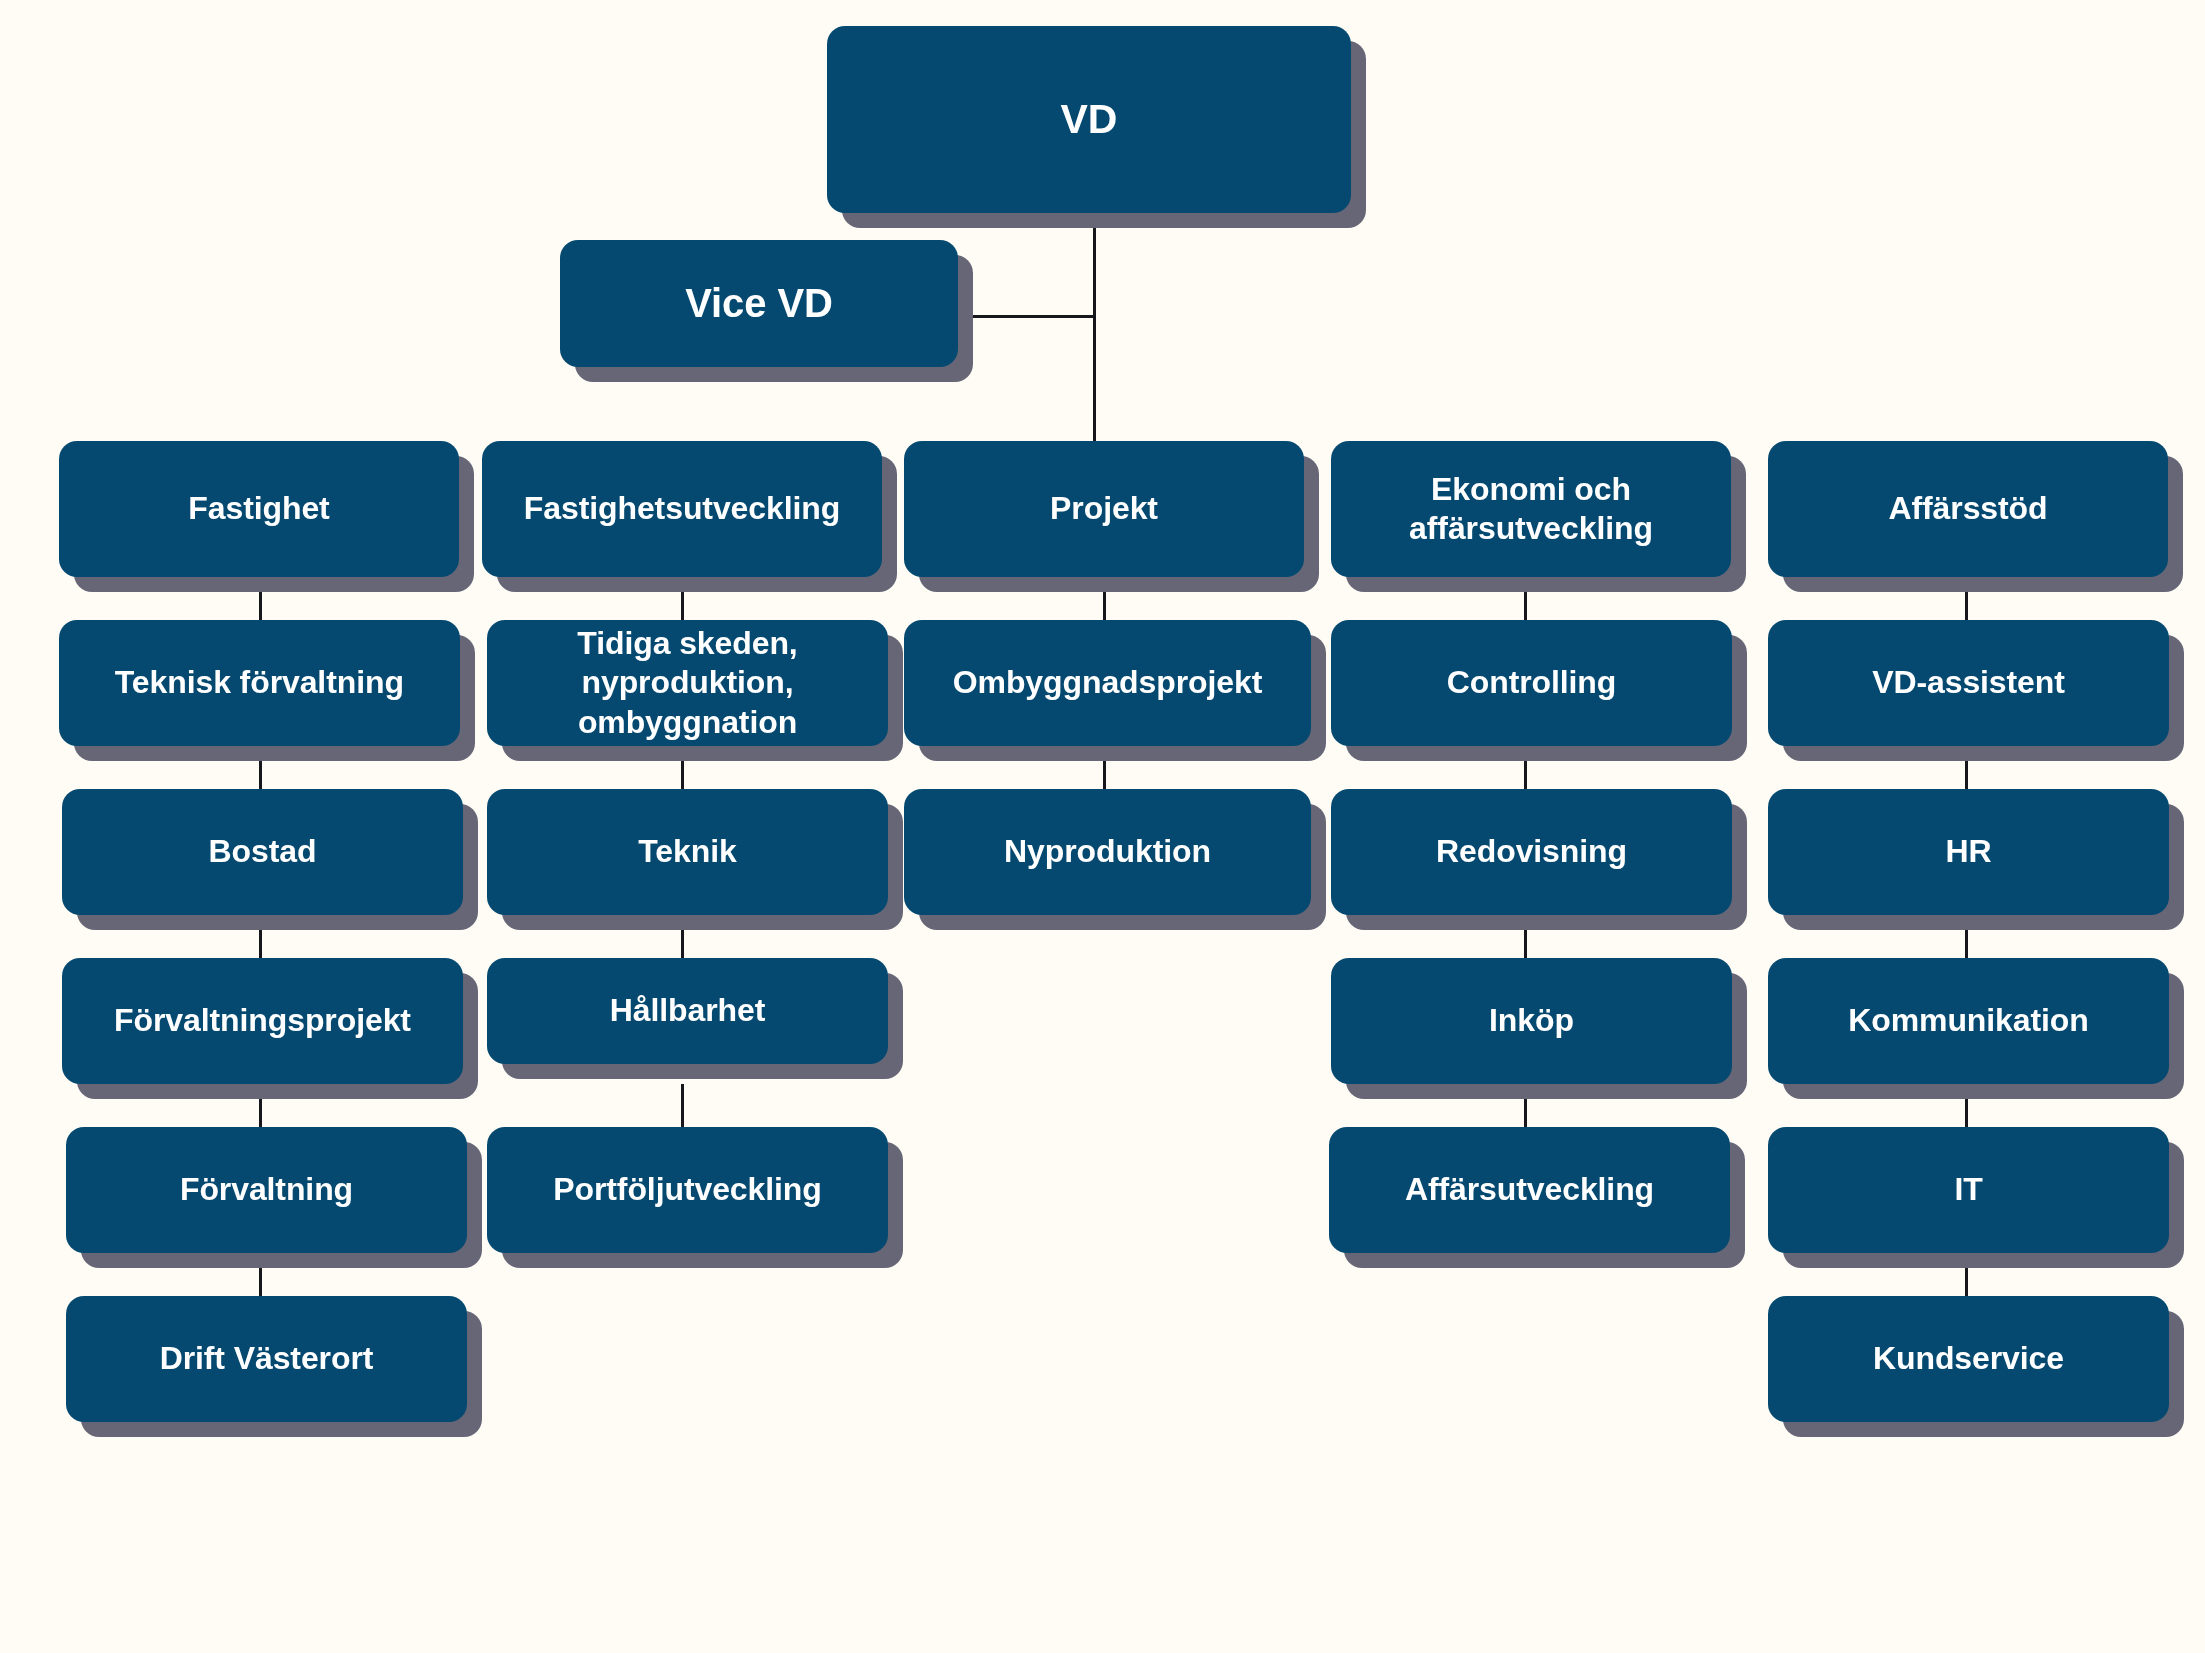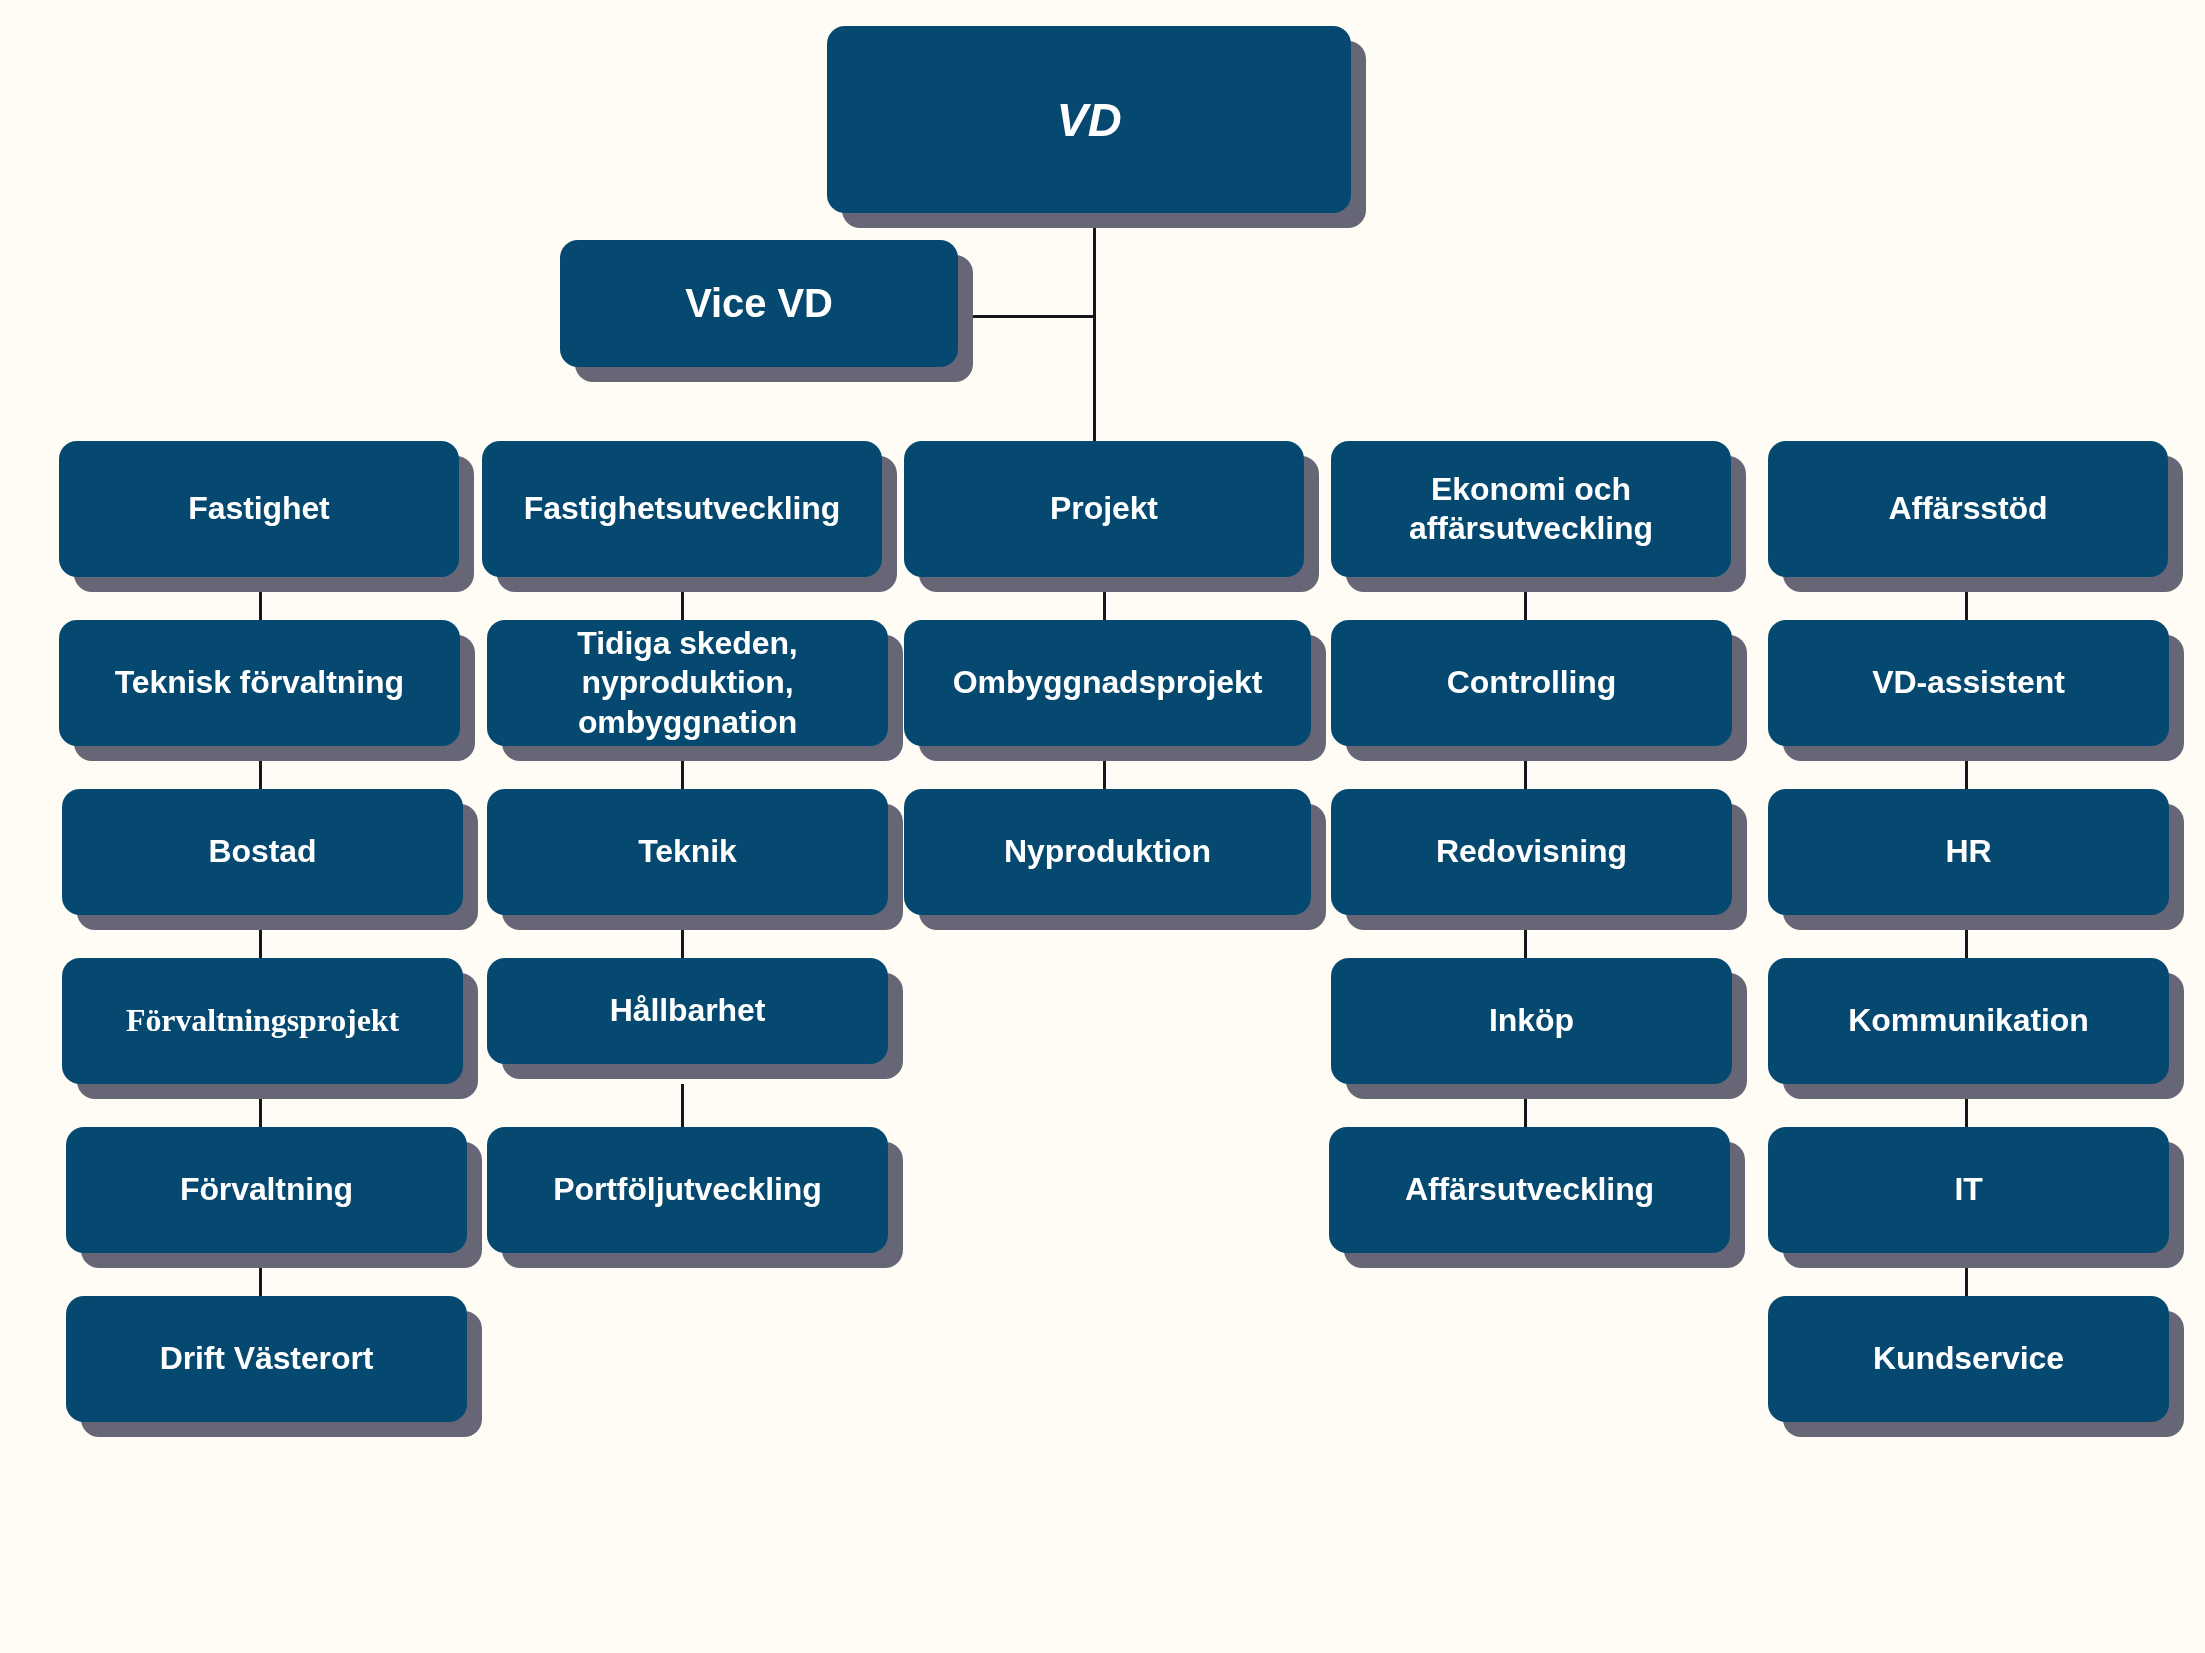--- a/index.html
+++ b/index.html
@@ -50,21 +50,21 @@
     padding: 4.1px 12.4px;
   }
   .node .node-label {
     font-weight: bold;
     line-height: 1.22;
     letter-spacing: -0.1px;
     white-space: pre-line;
   }
 
   
-  .node-root .node-label   { font-size: 47px; font-style: italic; }
+  .node-root .node-label   { font-size: 41px; }
   .node-vice .node-label   { font-size: 40px; }
   .node-dept .node-label   { font-size: 32px; }
   .node-sub  .node-label   { font-size: 32px; }
 </style>
 </head>
 <body>
 
 <div id="chart-root">
 
   <div class="connector-v" style="left:1093px; top:214px; height:234px;"></div>
@@ -106,21 +106,21 @@
 
   <div class="node node-dept" style="left:59px; top:441px; width:400px; height:136px;">
     <span class="node-label">Fastighet</span>
   </div>
   <div class="node node-sub" style="left:59px; top:620px; width:401px; height:126px;padding-left:12px;">
     <span class="node-label">Teknisk förvaltning</span>
   </div>
   <div class="node node-sub" style="left:62px; top:789px; width:401px; height:126px;">
     <span class="node-label">Bostad</span>
   </div>
-  <div class="node node-sub" style="left:62px; top:958px; width:401px; height:126px;font-family:Liberation Serif, serif;">
+  <div class="node node-sub" style="left:62px; top:958px; width:401px; height:126px;">
     <span class="node-label">Förvaltningsprojekt</span>
   </div>
   <div class="node node-sub" style="left:66px; top:1127px; width:401px; height:126px;">
     <span class="node-label">Förvaltning</span>
   </div>
   <div class="node node-sub" style="left:66px; top:1296px; width:401px; height:126px;justify-content:center;">
     <span class="node-label">Drift Västerort</span>
   </div>
 
   <div class="node node-dept" style="left:482px; top:441px; width:400px; height:136px;">

